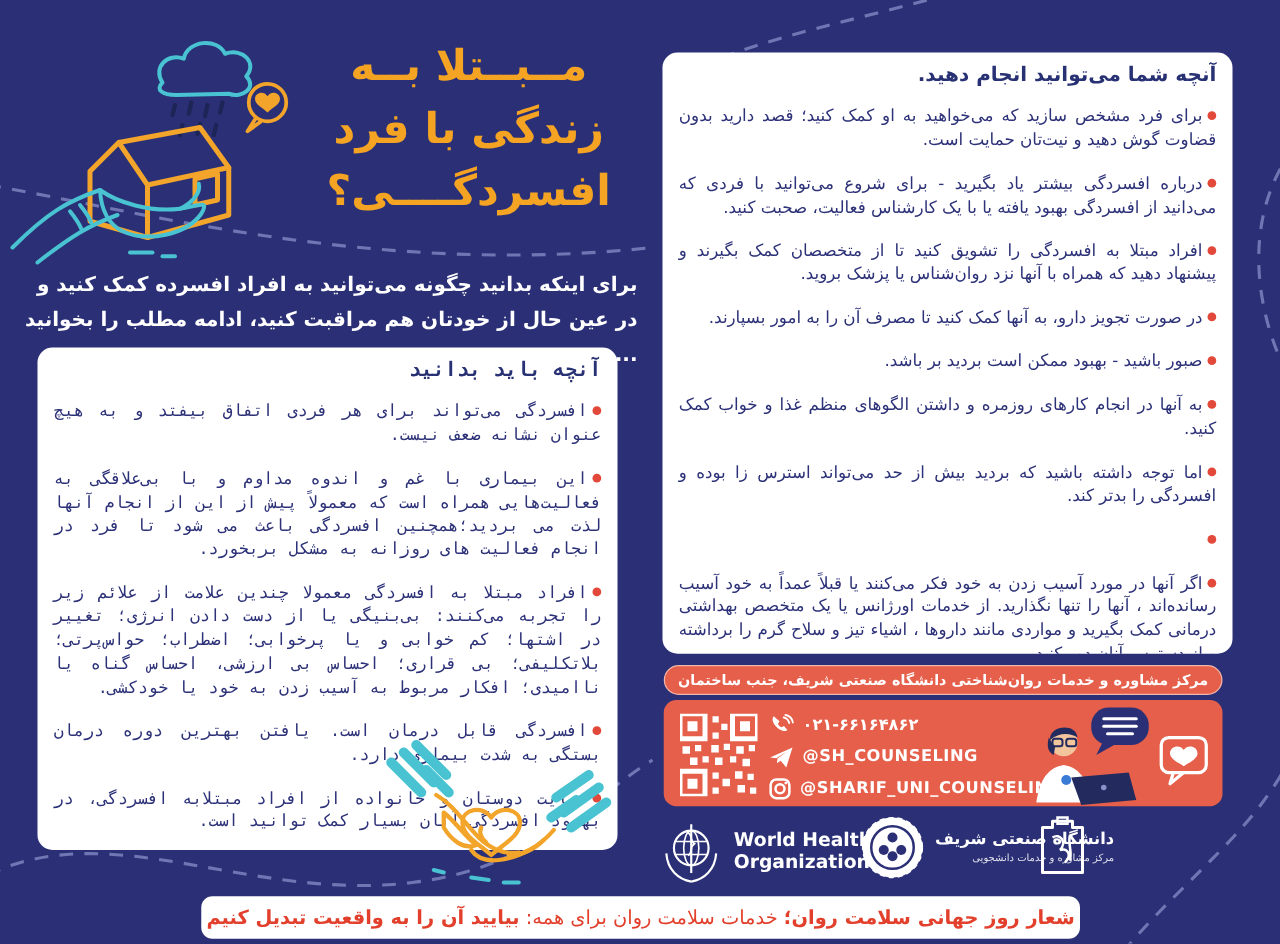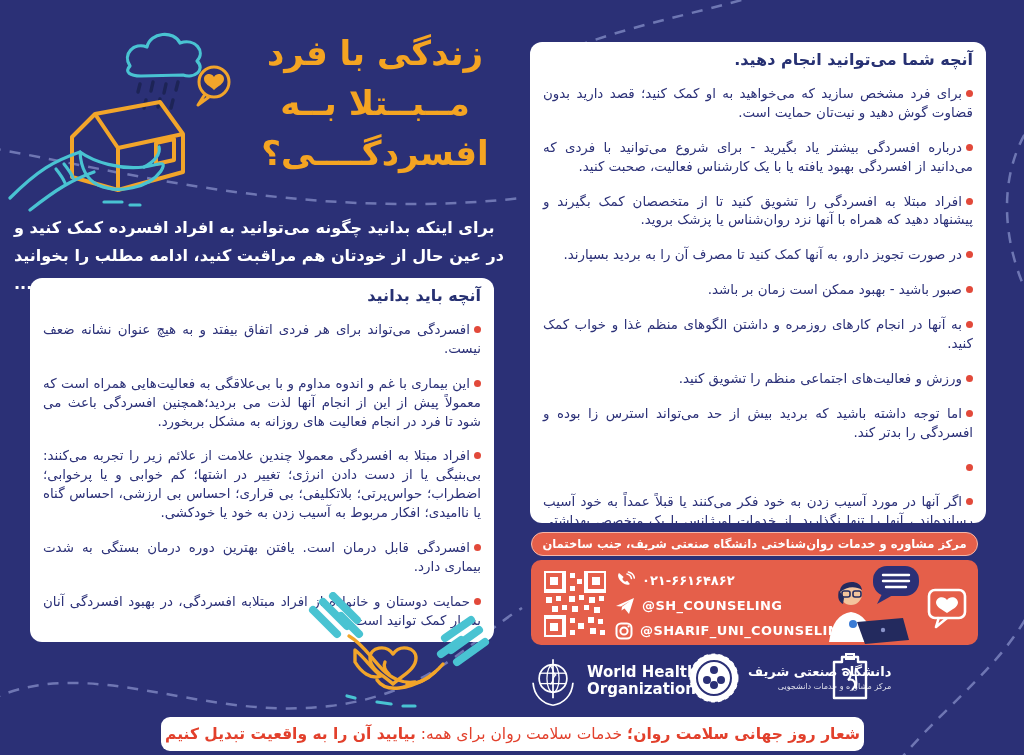--- a/index.html
+++ b/index.html
@@ -7,26 +7,26 @@
        font-family:"DejaVu Sans",sans-serif;}
   .canvas{position:relative;width:1024px;height:755px;background:#2b3076;}
   .decor{position:absolute;inset:0;z-index:0;}
   .layer{position:absolute;z-index:1;}
   .fa{direction:rtl;}
   
   .title{left:238px;top:28px;width:274px;text-align:center;color:#f4a422;
          font-weight:bold;font-size:34px;line-height:50px;letter-spacing:-1px;}
   
   .intro{left:14px;top:214px;width:496px;color:#ffffff;font-weight:bold;
-         font-size:16px;line-height:28px;text-align:left;}
+         font-size:16px;line-height:28px;text-align:right;}
   
   .card{background:#ffffff;border-radius:12px;color:#2c3178;
         padding:8px 13px 10px 13px;box-sizing:border-box;text-align:justify;}
   .card h2{margin:0 0 3px 0;font-size:16px;color:#273173;}
-  .card-know{left:30px;top:278px;width:464px;min-height:310px;}
+  .card-know{left:30px;top:278px;width:464px;min-height:310px;font-family:Liberation Mono, monospace;}
   .card-do{left:530px;top:42px;width:456px;height:481px;overflow:hidden;}
   .bullet{font-size:13.4px;line-height:1.41;margin:16px 0 1px 0;}
   .dot{display:inline-block;width:7px;height:7px;border-radius:50%;
        background:#e2493a;margin-left:4px;vertical-align:1px;}
   
   .pill{left:531px;top:532px;width:447px;height:24px;background:#e55f4a;
         border:1px solid #f4b6a9;border-radius:13px;color:#fff;font-weight:bold;
         font-size:11.5px;line-height:23px;text-align:center;box-sizing:border-box;}
   .contact-box{left:531px;top:560px;width:447px;height:85px;background:#e55f4a;
         border-radius:10px;}
@@ -102,22 +102,22 @@
         <path d="M56,152 C60,157 63,161 65,166"></path>
         <path d="M72,140 C86,150 112,158 136,155 C150,153 160,147 153,159 C141,176 110,182 90,173 C80,168 73,158 72,140 Z"></path>
         <path d="M136,155 C146,150 153,142 151,135"></path>
         <line x1="96" y1="190" x2="114" y2="190"></line>
         <line x1="122" y1="193" x2="132" y2="193"></line>
       </g>
     </svg>
   </div>
 
   <div class="layer title fa">
+    <div>مــبــتلا بــه</div>
     <div>زندگی با فرد</div>
-    <div>مــبــتلا بــه</div>
     <div>افسردگــــی؟</div>
   </div>
 
   <div class="layer intro fa">برای اینکه بدانید چگونه می‌توانید به افراد افسرده کمک کنید و در عین حال از خودتان هم مراقبت کنید، ادامه مطلب را بخوانید ...</div>
 
   <section class="layer card card-know fa">
     <h2>آنچه باید بدانید</h2>
     <div>
 
         <div class="bullet"><span class="dot"></span><span>افسردگی می‌تواند برای هر فردی اتفاق بیفتد و به هیچ عنوان نشانه ضعف نیست.</span></div>
@@ -135,27 +135,26 @@
   <section class="layer card card-do fa">
     <h2>آنچه شما می‌توانید انجام دهید.</h2>
     <div>
 
         <div class="bullet"><span class="dot"></span><span>برای فرد مشخص سازید که می‌خواهید به او کمک کنید؛ قصد دارید بدون قضاوت گوش دهید و نیت‌تان حمایت است.</span></div>
 
         <div class="bullet"><span class="dot"></span><span>درباره افسردگی بیشتر یاد بگیرید - برای شروع می‌توانید با فردی که می‌دانید از افسردگی بهبود یافته یا با یک کارشناس فعالیت، صحبت کنید.</span></div>
 
         <div class="bullet"><span class="dot"></span><span>افراد مبتلا به افسردگی را تشویق کنید تا از متخصصان کمک بگیرند و پیشنهاد دهید که همراه با آنها نزد روان‌شناس یا پزشک بروید.</span></div>
 
-        <div class="bullet"><span class="dot"></span><span>در صورت تجویز دارو، به آنها کمک کنید تا مصرف آن را به بردید بسپارند.</span></div>
-
-        <div class="bullet"><span class="dot"></span><span>صبور باشید - بهبود ممکن است زمان بر باشد.</span></div>
+        <div class="bullet"><span class="dot"></span><span>در صورت تجویز دارو، به آنها کمک کنید تا مصرف آن را به امور بسپارند.</span></div>
+
+        <div class="bullet"><span class="dot"></span><span>صبور باشید - بهبود ممکن است بردید بر باشد.</span></div>
 
         <div class="bullet"><span class="dot"></span><span>به آنها در انجام کارهای روزمره و داشتن الگوهای منظم غذا و خواب کمک کنید.</span></div>
 
-        <div class="bullet"><span class="dot"></span><span>ورزش و فعالیت‌های اجتماعی منظم را تشویق کنید.</span></div>
 
         <div class="bullet"><span class="dot"></span><span>اما توجه داشته باشید که بردید بیش از حد می‌تواند استرس زا بوده و افسردگی را بدتر کند.</span></div>
 
         <div class="bullet"><span class="dot"></span></div>
 
         <div class="bullet"><span class="dot"></span><span>اگر آنها در مورد آسیب زدن به خود فکر می‌کنند یا قبلاً عمداً به خود آسیب رسانده‌اند ، آنها را تنها نگذارید. از خدمات اورژانس یا یک متخصص بهداشتی درمانی کمک بگیرید و مواردی مانند داروها ، اشیاء تیز و سلاح گرم را برداشته و از دسترس آنان دور کنید</span></div>
       </div>
   </section>
 
   <div class="layer pill fa">مرکز مشاوره و خدمات روان‌شناختی دانشگاه صنعتی شریف، جنب ساختمان شهید رضایی</div>

